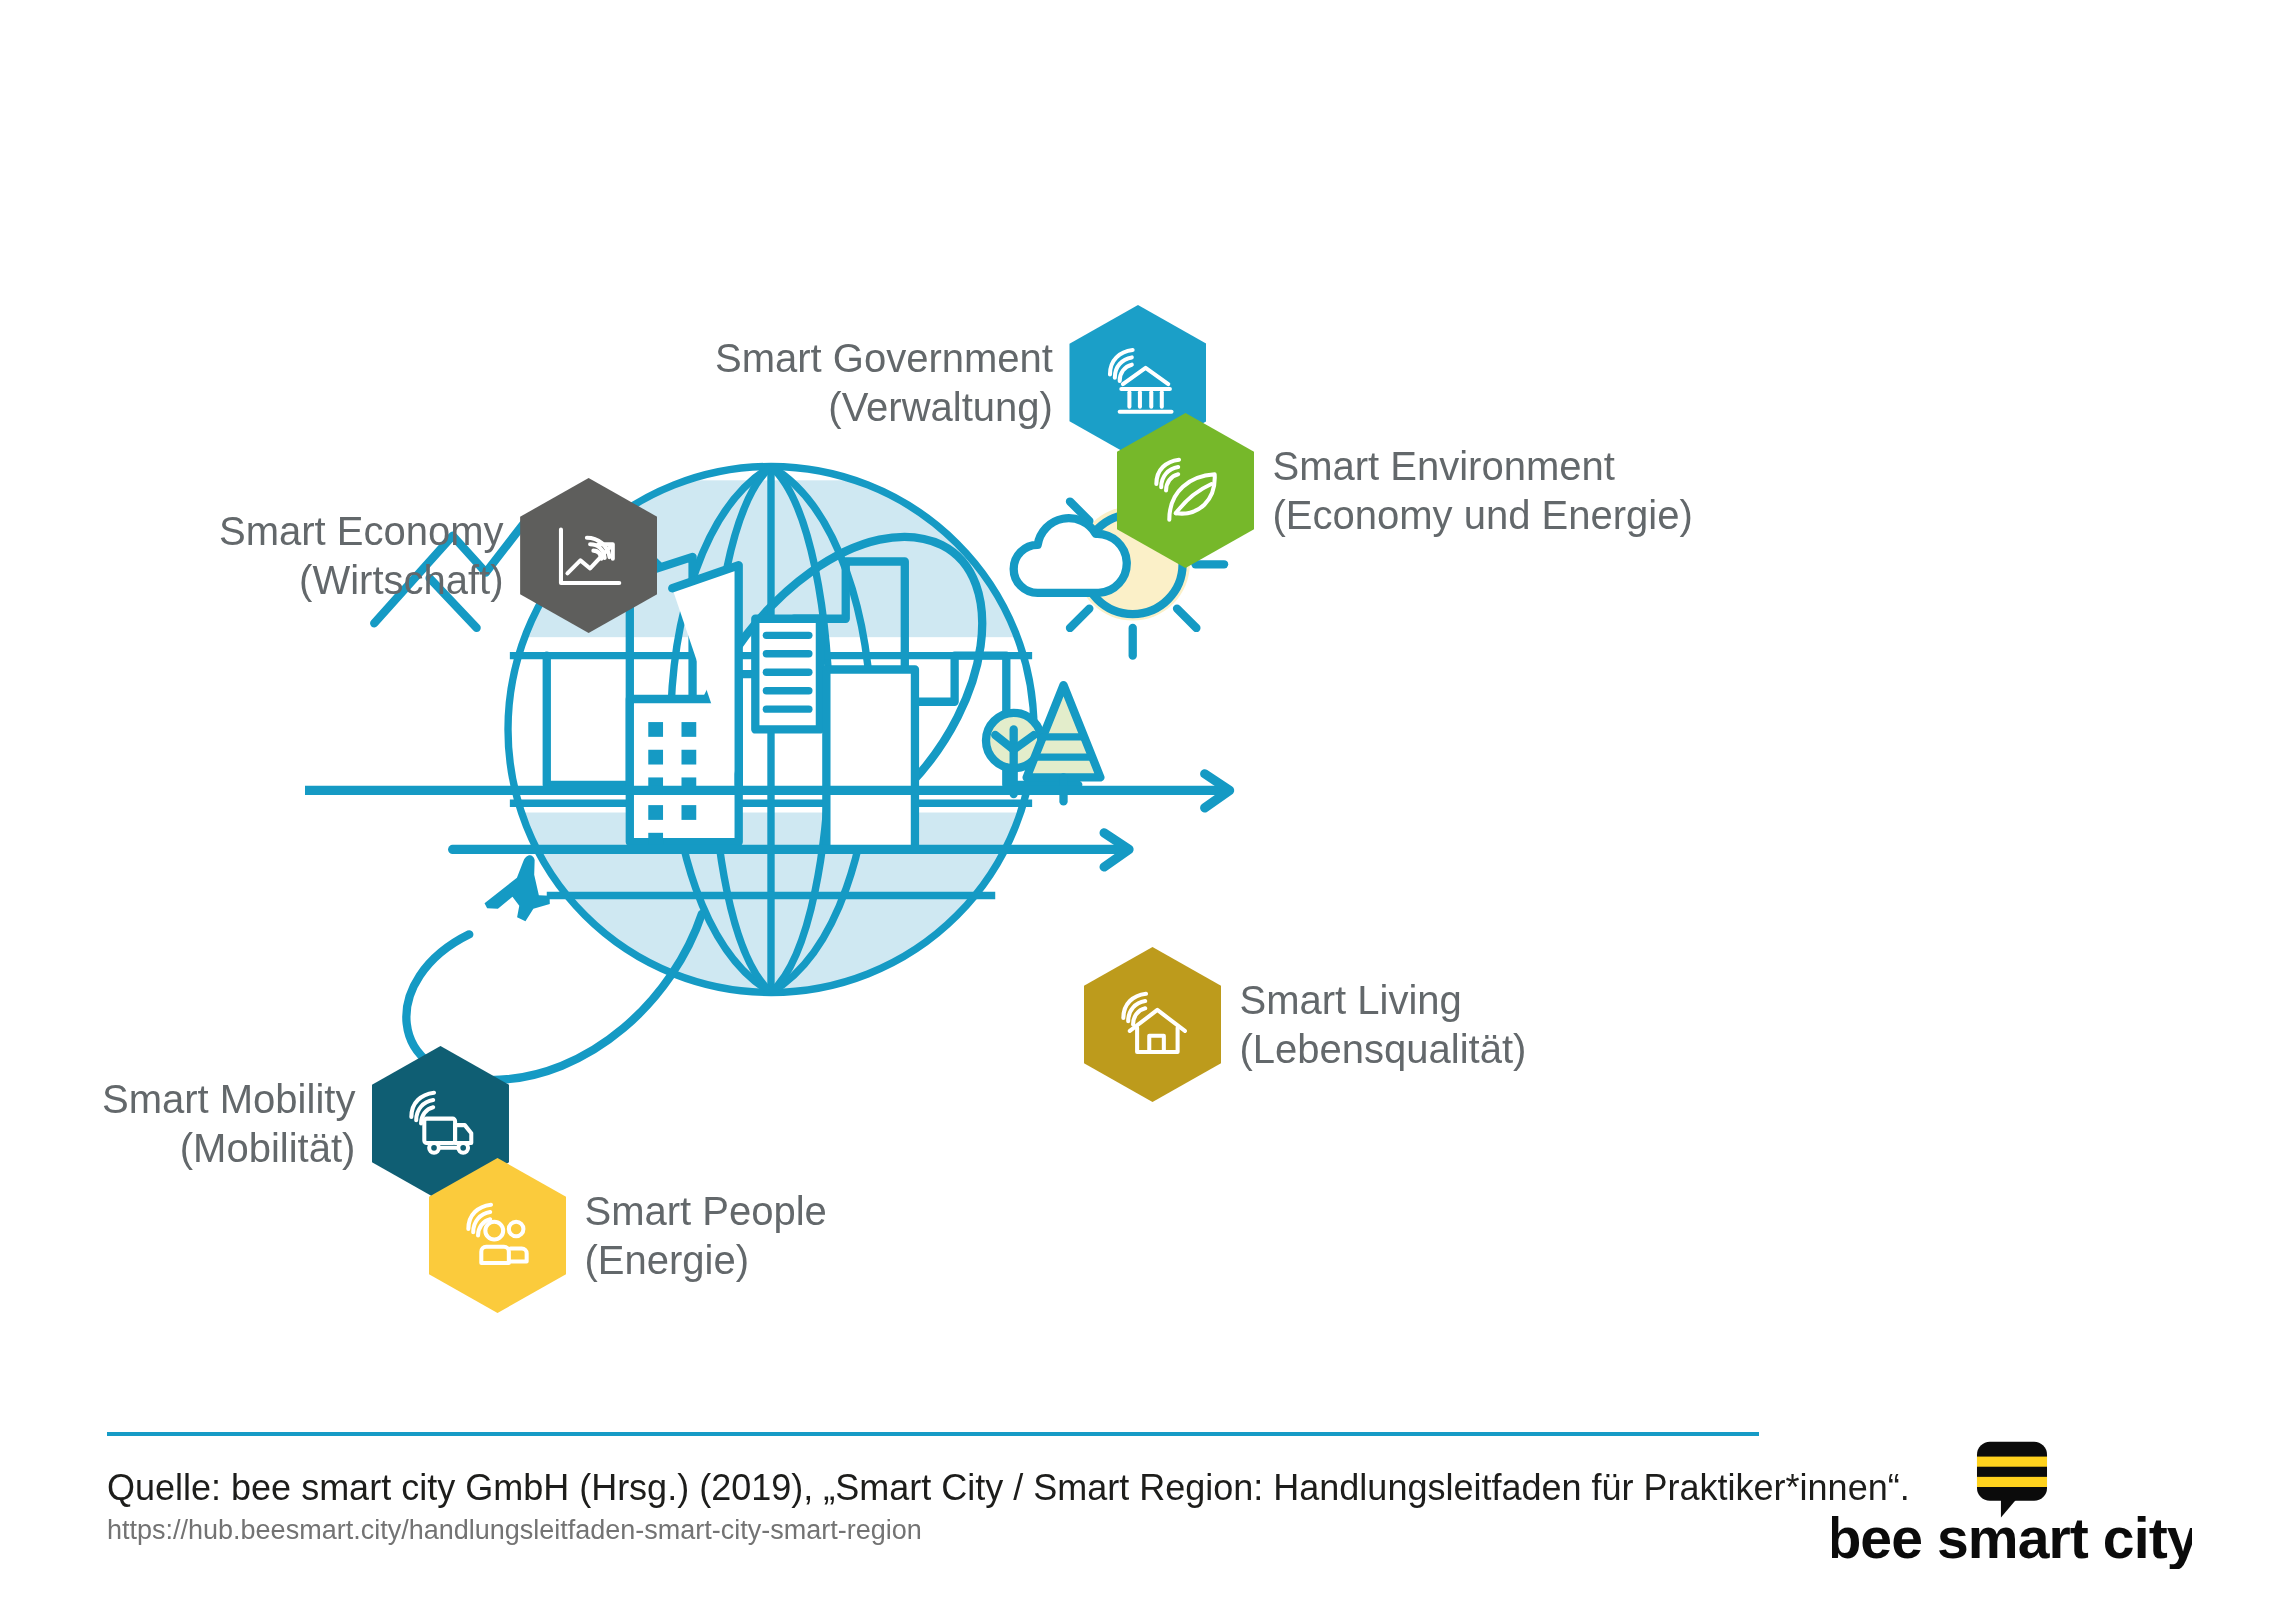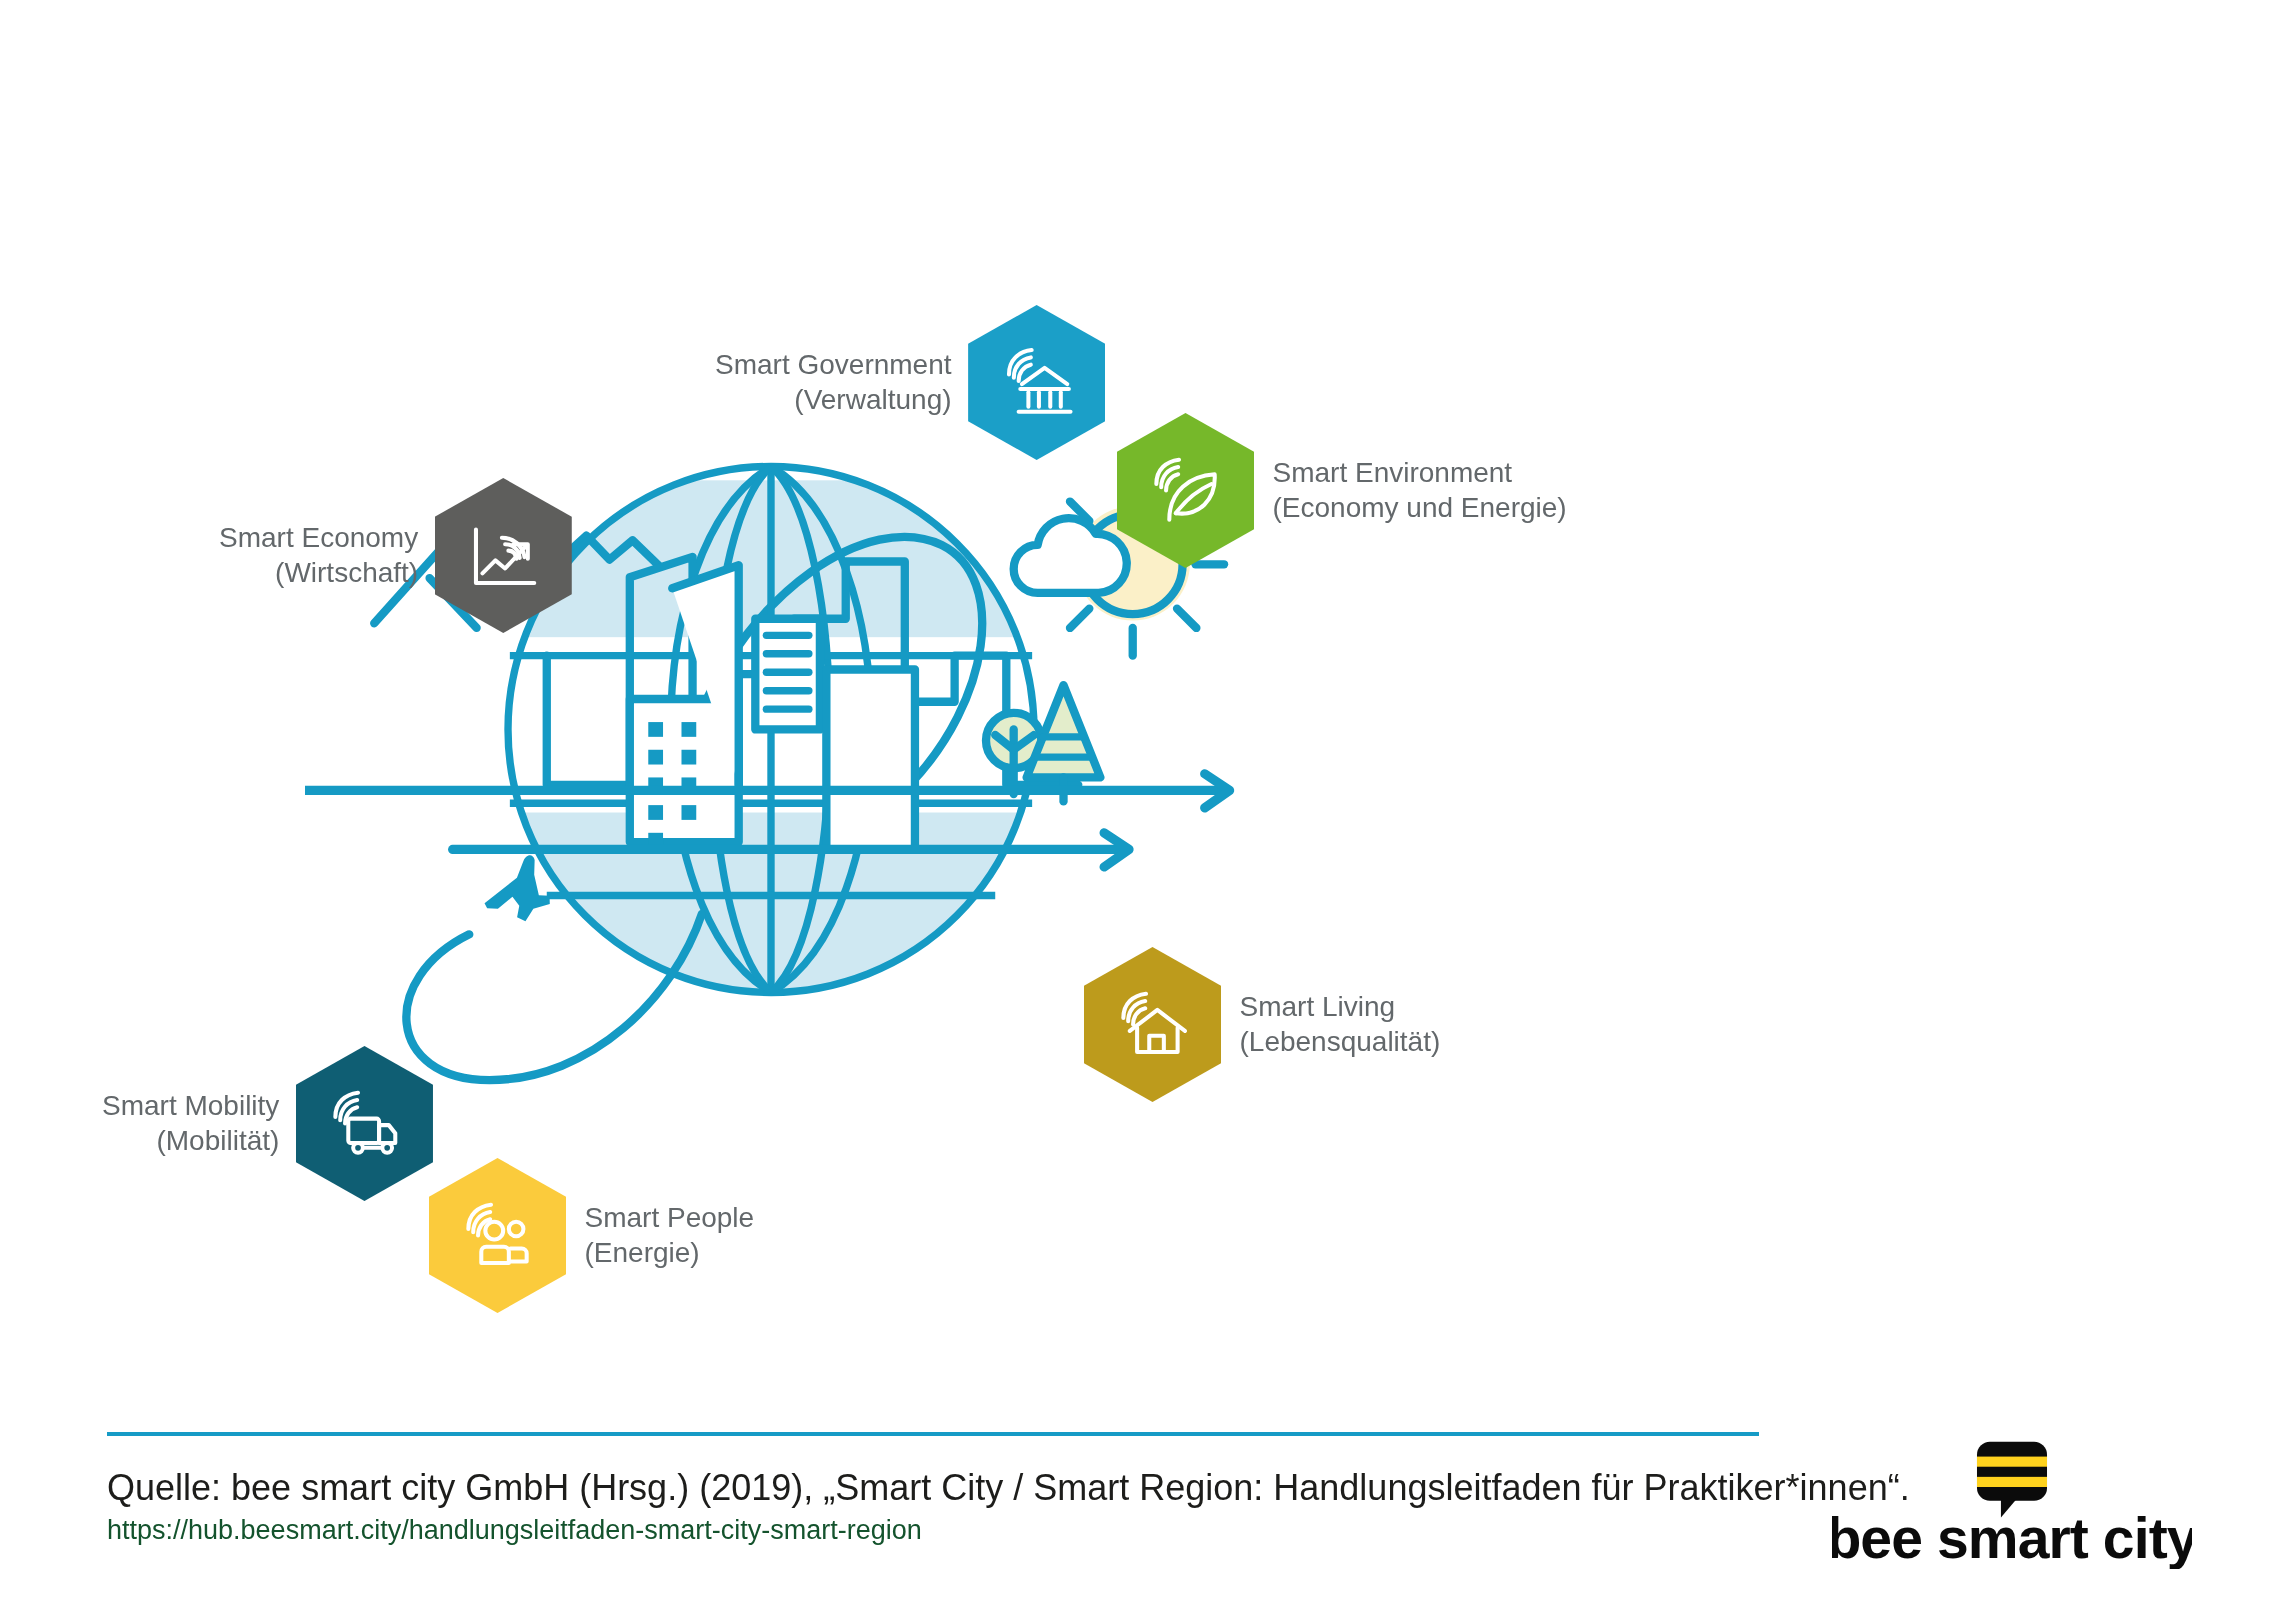--- a/index.html
+++ b/index.html
@@ -23,21 +23,21 @@
 
   
   .hex-node{position:absolute;display:flex;align-items:center;}
   .hex{
     position:relative;width:137px;height:155px;flex:0 0 auto;
     clip-path:polygon(50% 0%,100% 25%,100% 75%,50% 100%,0% 75%,0% 25%);
     display:flex;align-items:center;justify-content:center;
   }
   .hex svg{width:81px;height:81px;display:block;}
   .hex-label{
-    font-size:28px;line-height:1.22;color:#63686B;font-weight:400;white-space:nowrap;
+    font-size:40px;line-height:1.22;color:#63686B;font-weight:400;white-space:nowrap;
   }
   .hex-label .sub{display:block;}
   .lbl-left{text-align:right;margin-right:16.6px;}
   .lbl-right{text-align:left;margin-left:18.5px;}
 
   
   #node-government{left:715px;top:305px;}
   #node-environment{left:1117px;top:413px;}
   #node-economy{left:203px;top:478px;margin-left:16px;}
   #node-living{left:1084px;top:947px;}
@@ -47,21 +47,21 @@
   
   #footer-rule{
     position:absolute;left:107px;top:1432px;width:1652px;height:3.7px;background:#169BC6;
   }
   #source-line{
     position:absolute;left:107px;top:1467px;
     font-size:36px;color:#1d1d1b;white-space:nowrap;
   }
   #source-url{
     position:absolute;left:107px;top:1515px;
-    font-size:27px;color:#14532d;white-space:nowrap;text-decoration:none;
+    font-size:27px;color:#737373;white-space:nowrap;text-decoration:none;
   }
 
   
   #brand-logo{position:absolute;left:1832px;top:1440px;width:360px;height:129px;}
   #brand-logo svg{display:block;width:100%;height:100%;}
 </style>
 </head>
 <body>
 
 <div class="page">

